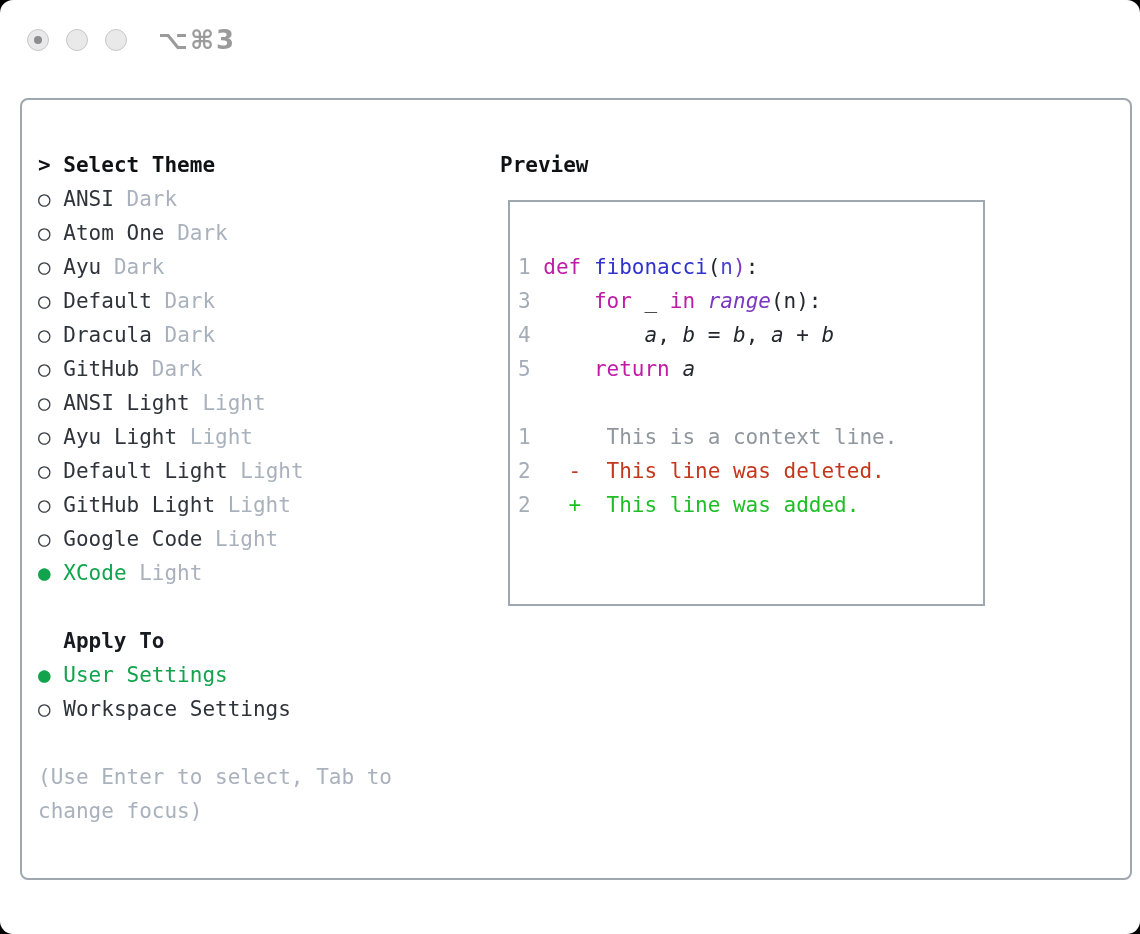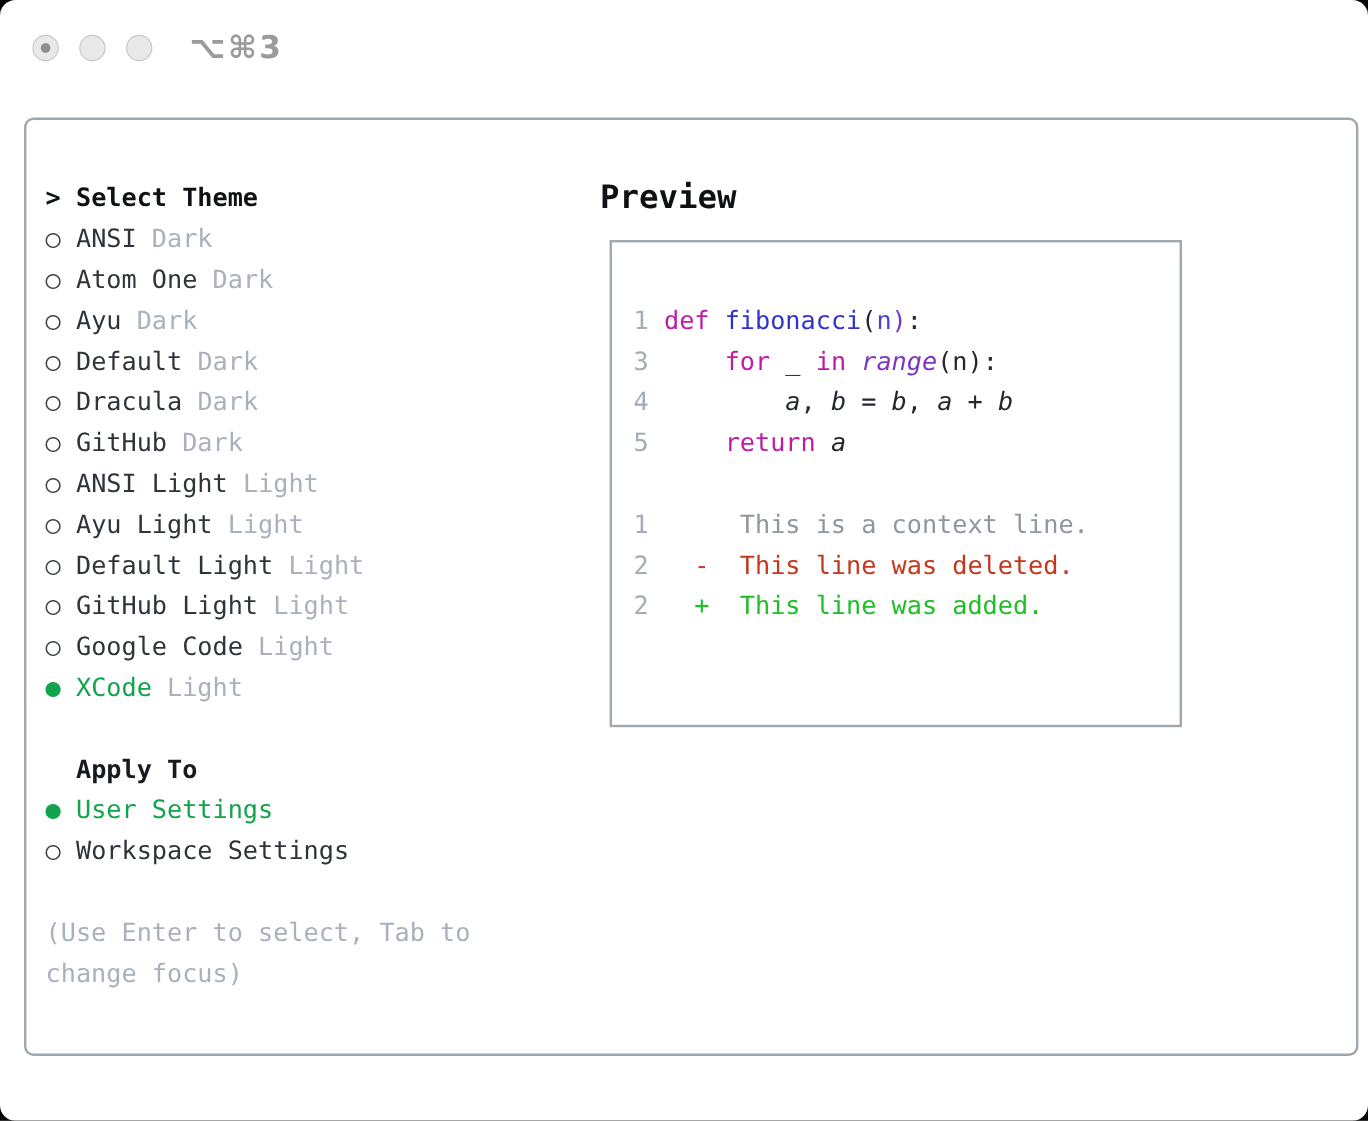--- a/index.html
+++ b/index.html
@@ -31,25 +31,25 @@
   .row{white-space:pre;}
   .bold{font-weight:bold;color:var(--heading-dark);}
   .semibold{font-weight:600;color:#171A1F;text-align:right;}
   .mark{color:#3D4249;}
   .mark.sel{color:var(--accent-green);}
   .tname{color:var(--text-dark);}
   .tname.sel{color:var(--accent-green);margin-top:27px;}
   .variant{color:var(--muted-gray);}
   .muted{color:var(--muted-gray);}
 
-  .preview-title{position:absolute;left:478px;top:48px;font-size:27px;line-height:34px;
+  .preview-title{position:absolute;left:478px;top:48px;font-size:21px;line-height:34px;
          font-weight:bold;color:var(--heading-dark);}
   .pbox{position:absolute;left:486px;top:100px;width:477px;height:406px;
          border:2px solid var(--border-gray);box-sizing:border-box;
-         padding:48px 0 0 18px;font-size:21px;line-height:34px;overflow:hidden;background:#fff;}
+         padding:48px 0 0 8px;font-size:21px;line-height:34px;overflow:hidden;background:#fff;}
   .cline{white-space:pre;}
   .lnum{color:var(--linenum-gray);}
   .tok-kw{color:var(--keyword-magenta);}
   .tok-fn{color:var(--function-blue);}
   .tok-pr{color:var(--param-blue);}
   .tok-pu{color:var(--builtin-purple);}
   .tok-num{color:var(--number-blue);}
   .tok-bi{color:var(--builtin-purple);font-style:italic;}
   .tok-var{color:var(--code-dark);font-style:italic;}
   .tok-pl{color:var(--code-dark);}

